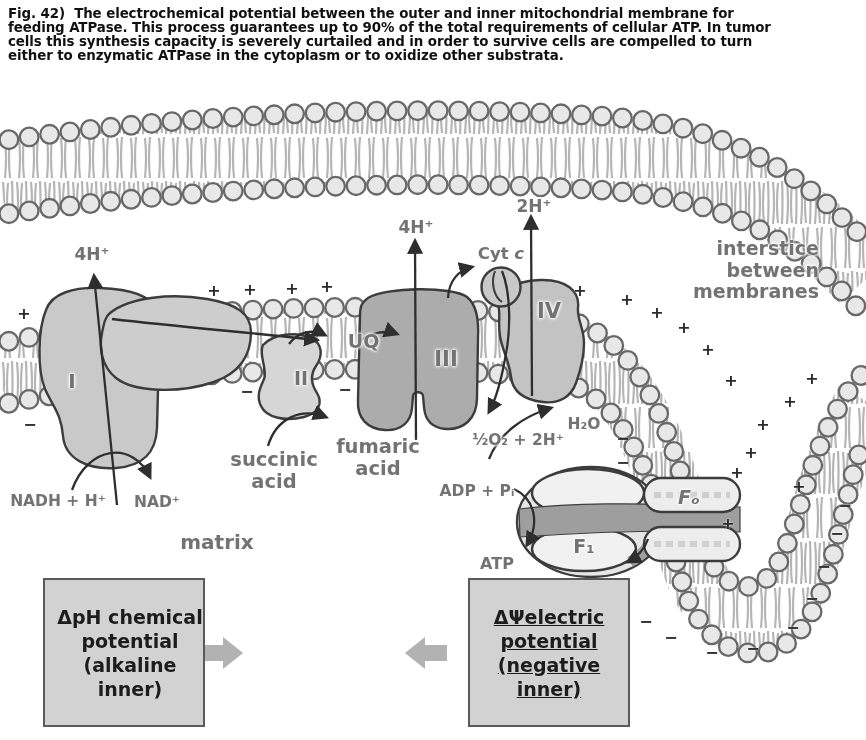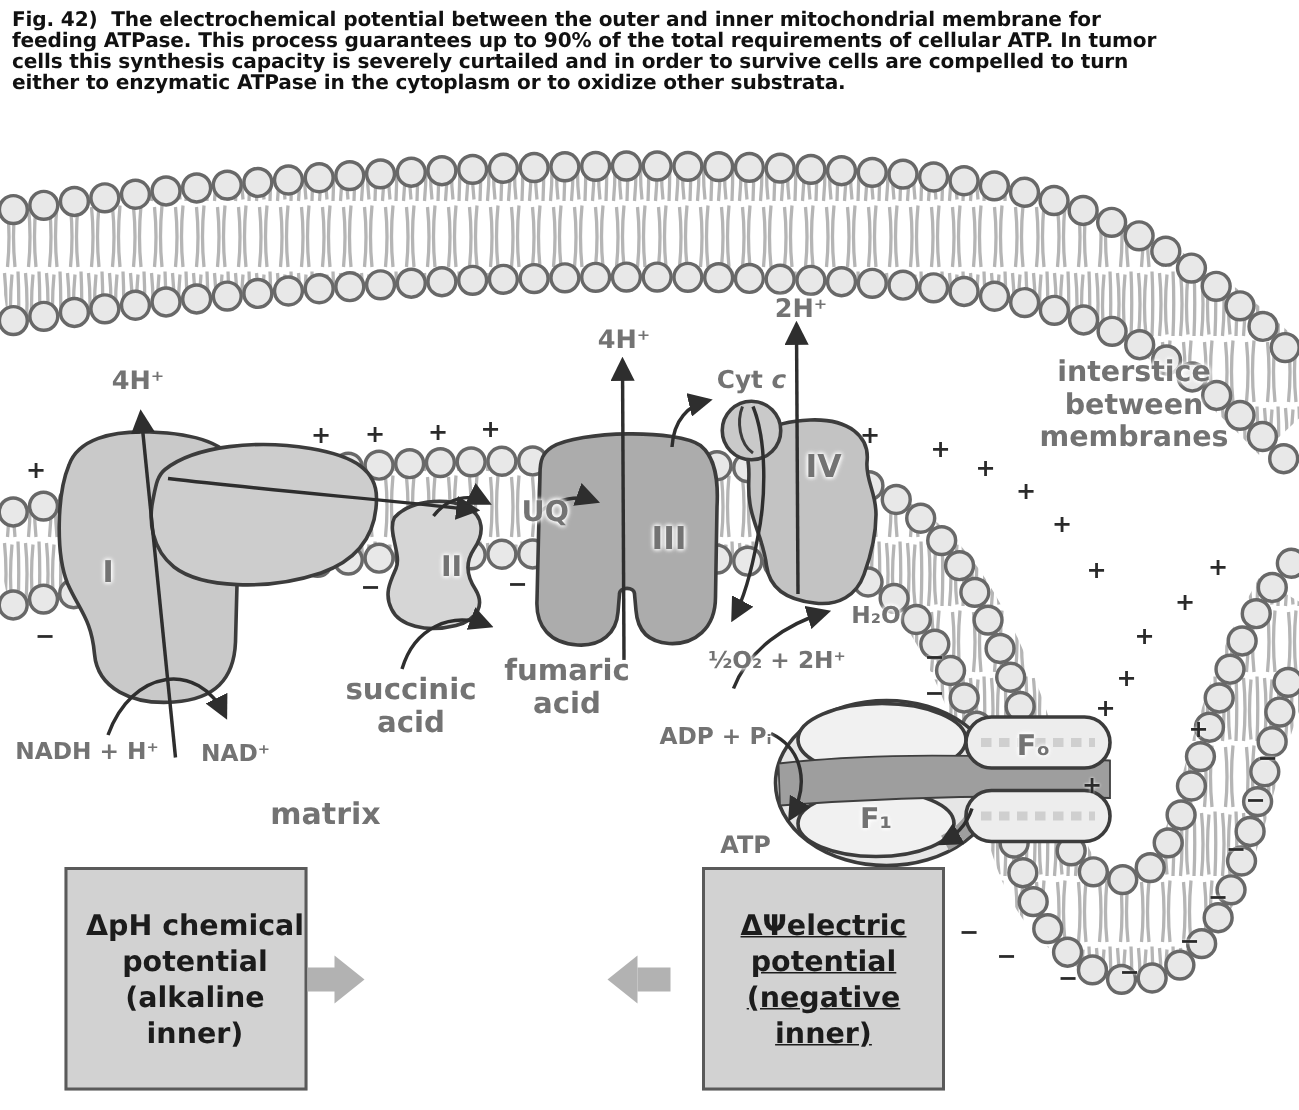--- a/index.html
+++ b/index.html
@@ -9,21 +9,21 @@
            line-height:13.9px;color:#111;white-space:pre-line;letter-spacing:-0.1px;}
   svg.diagram{position:absolute;left:0;top:0;}
   .guide{fill:none;stroke:none;}
   .band{fill:none;}
   .bead{fill:#e8e8e8;stroke:#686868;stroke-width:2.3;}
   .blob{stroke:#3c3c3c;stroke-width:2.4;}
   .earrow{stroke:#2e2e2e;stroke-width:2.3;fill:none;}
   .labels{position:absolute;left:0;top:0;width:866px;height:740px;pointer-events:none;}
   .lbl{position:absolute;font-weight:bold;color:#737373;white-space:pre-line;text-align:center;
        transform:translate(-50%,-50%);text-shadow:0 0 3px #fff,0 0 3px #fff,0 0 4px #fff;}
-  .tl{transform:none;text-align:center;}
+  .tl{transform:none;text-align:right;}
   .chg{position:absolute;font-weight:bold;font-size:16px;color:#2a2a2a;
        transform:translate(-50%,-50%);text-shadow:0 0 2px #fff;}
   .fbox{position:absolute;top:578px;width:162px;height:149px;background:#d2d2d2;
         border:2px solid #5a5a5a;box-sizing:border-box;display:flex;align-items:center;
         justify-content:center;text-align:center;font-weight:bold;font-size:19px;
         line-height:24px;color:#1c1c1c;white-space:pre-line;}
   .arrshaft{position:absolute;height:16px;top:645px;background:#b2b2b2;}
   .arrhead{position:absolute;top:637px;width:0;height:0;}
   .arrhead.right{border-top:16px solid transparent;border-bottom:16px solid transparent;
                  border-left:20px solid #b2b2b2;}
@@ -353,27 +353,27 @@
     <div class="lbl" style="left:58px;top:501px;font-size:15.5px;">NADH + H⁺</div>
     <div class="lbl" style="left:157px;top:502px;font-size:15.5px;">NAD⁺</div>
     <div class="lbl" style="left:274px;top:471px;font-size:19.5px;line-height:22px;">succinic
 acid</div>
     <div class="lbl" style="left:378px;top:458px;font-size:19.5px;line-height:22px;">fumaric
 acid</div>
     <div class="lbl" style="left:217px;top:542px;font-size:20px;">matrix</div>
     <div class="lbl tl" style="left:693px;top:238px;font-size:19px;line-height:21.5px;">interstice
 between
 membranes</div>
-    <div class="lbl" style="left:584px;top:410px;font-size:15.5px;">H₂O</div>
+    <div class="lbl" style="left:584px;top:424px;font-size:15.5px;">H₂O</div>
     <div class="lbl" style="left:518px;top:440px;font-size:15.5px;">½O₂ + 2H⁺</div>
     <div class="lbl" style="left:477px;top:491px;font-size:15.5px;">ADP + Pᵢ</div>
     <div class="lbl" style="left:497px;top:563px;font-size:16px;">ATP</div>
     <div class="lbl" style="left:619px;top:588px;font-size:15.5px;">H⁺</div>
     <div class="lbl" style="left:584px;top:546px;font-size:19px;">F₁</div>
-    <div class="lbl" style="left:689px;top:497px;font-size:19px;">Fₒ</div>
+    <div class="lbl" style="left:689px;top:497px;font-size:19px;font-style:italic;">Fₒ</div>
   </div>
 
   <div class="fbox" style="left:43px;padding-left:12px;">ΔpH chemical
 potential
 (alkaline inner)</div>
   <div class="fbox" style="left:468px;text-decoration:underline;">ΔΨelectric
 potential
 (negative inner)</div>
   <div class="arrshaft" style="left:205px;width:20px;"></div>
   <div class="arrhead right" style="left:223px;"></div>

